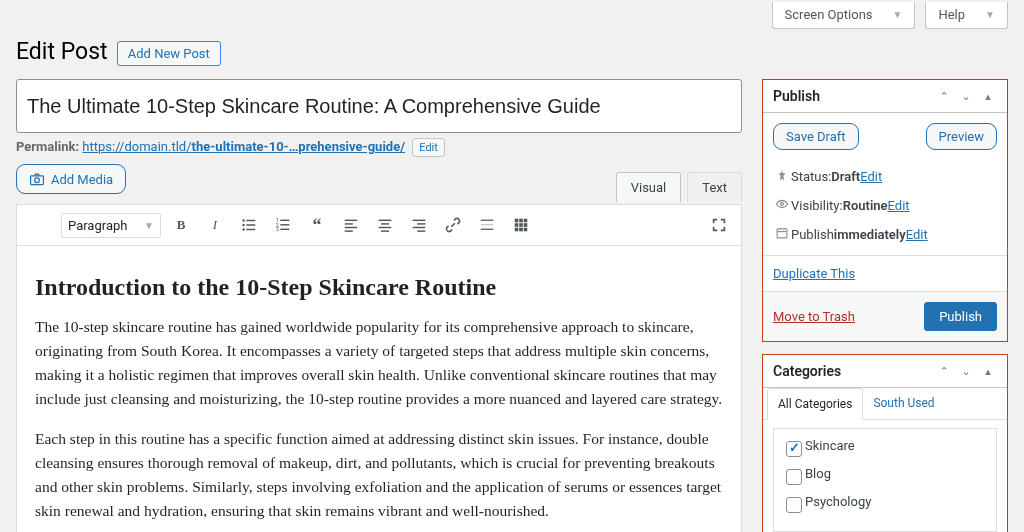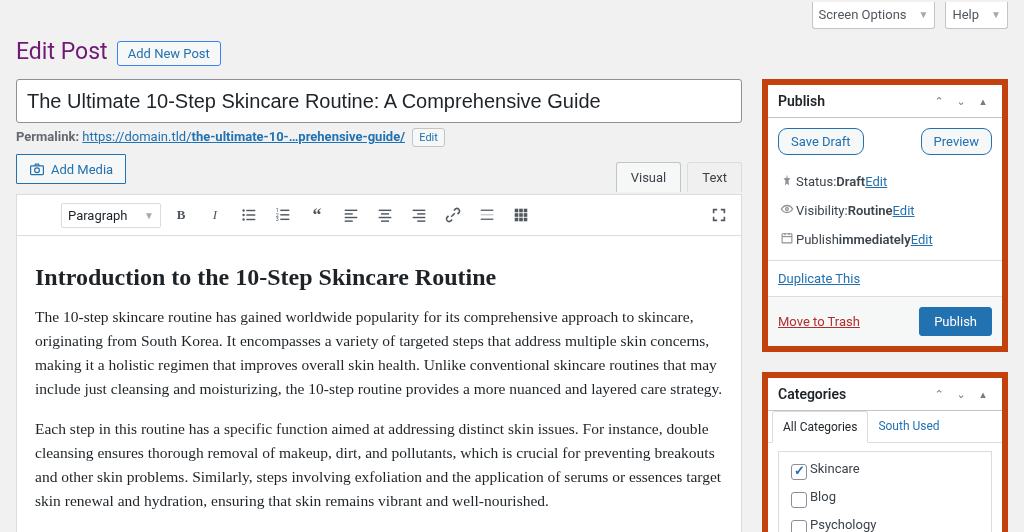--- a/index.html
+++ b/index.html
@@ -18,35 +18,35 @@
   .top-tabs {
     display:flex;
     justify-content:flex-end;
     gap:10px;
     padding-top:2px;
   }
   .top-tab {
     border:1px solid #c3c4c7;
     border-top:none;
     background:#fff;
-    padding:5px 6px 6px;
+    padding:5px 12px 6px;
     font-size:13px;
     border-radius:0 0 3px 3px;
     cursor:pointer;
-    display:flex; align-items:center; gap:12px;
+    display:flex; align-items:center; gap:20px;
     color:#50575e;
   }
   .tri { font-size:10px; color:#a7aaad; }
   h1.heading {
     font-size:23px;
     font-weight:400;
     margin:0;
     padding:9px 0 4px 0;
     display:inline-block;
-    color:#701a75;
+    color:#000000;
   }
   .add-new-btn {
     display:inline-block;
     position:relative;
     top:-1px;
     margin-left:6px;
     border:1px solid #3b82f6;
     color:#2271b1;
     background:#f6f7f7;
     padding:4px 10px;
@@ -58,21 +58,21 @@
     display:flex;
     gap:20px;
     margin-top:10px;
   }
   .col-main { flex:1; min-width:0; }
   .col-side { width:246px; flex:none; }
   input#title {
     width:100%;
     padding:3px 10px;
     font-size:20px;
-    height:44px;
+    height:54px;
     line-height:36px;
     border:1px solid #8c8f94;
     border-radius:3px;
     background:#fff;
     color:#1d2327;
   }
   .permalink-row {
     padding:6px 0 10px 0;
     font-size:13px;
     color:#646970;
@@ -89,21 +89,21 @@
     cursor:pointer;
   }
   .add-media-btn {
     display:inline-flex;
     align-items:center;
     gap:6px;
     border:1px solid #2271b1;
     color:#2271b1;
     background:#f6f7f7;
     padding:6px 12px;
-    border-radius:1px;
+    border-radius:9px;
     font-size:13px;
     cursor:pointer;
   }
   .icon16 { width:16px; height:16px; }
   .editor-box {
     margin-top:10px;
     position:relative;
   }
   .editor-tabs {
     position:absolute;
@@ -171,22 +171,22 @@
     margin:18px 0 14px;
   }
   .content-area p {
     font-size:15.5px;
     line-height:1.55;
     margin:0 0 16px;
   }
   
   .postbox {
     background:#fff;
-    border:6px solid #c2410c;
-    margin-bottom:20px;
+    border:1px solid #c2410c;
+    margin-bottom:12px;
   }
   .postbox-header {
     border-bottom:1px solid #c3c4c7;
     padding:8px 10px;
     display:flex;
     align-items:center;
   }
   .postbox-header h2 {
     margin:0; font-size:14px; font-weight:600; color:#1d2327;
   }

